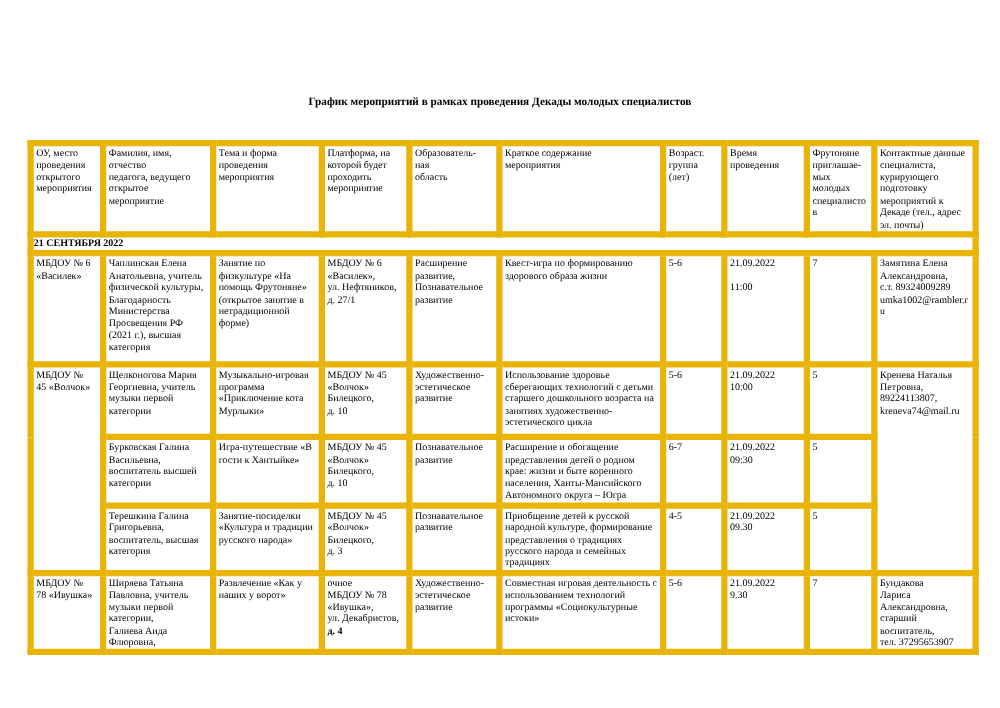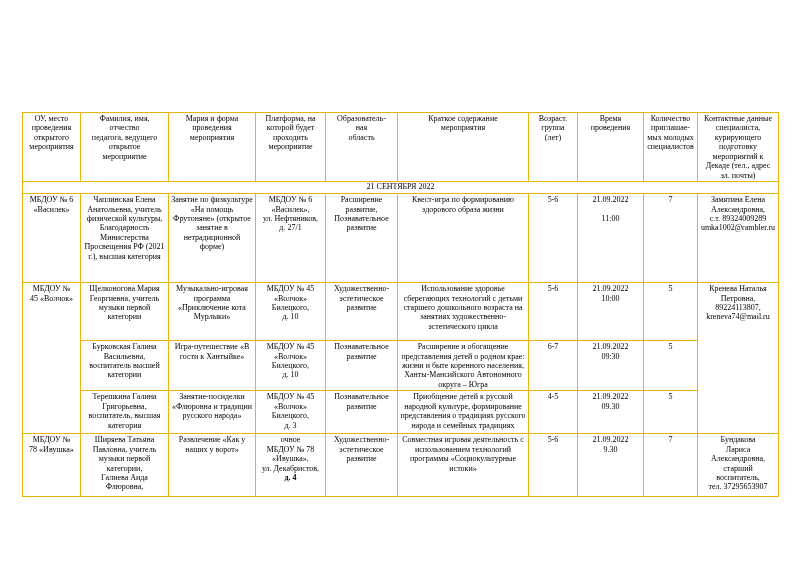--- a/index.html
+++ b/index.html
@@ -31,53 +31,54 @@
   table.schedule {
     position: absolute;
     top: 112px;
     left: 22px;
     width: 756px;
     border-collapse: collapse;
     table-layout: fixed;
   }
   table.schedule th,
   table.schedule td {
-    border: 1px solid #eab308;
+    border: 5px solid #eab308;
     vertical-align: top;
-    text-align: center;
+    text-align: left;
     font-size: 8px;
     font-weight: normal;
     line-height: 1.18;
     padding: 1px 2px;
     white-space: pre-line;
     overflow-wrap: break-word;
     word-wrap: break-word;
   }
   tr.h-header  { height: 66px; }
   tr.h-sec     { height: 12px; }
   tr.h-r1      { height: 89px; }
   tr.h-r2      { height: 58px; }
   tr.h-r3      { height: 48px; }
   tr.h-r4      { height: 43px; }
   tr.h-r5      { height: 63px; }
   tr.section-row td {
-    font-weight: normal;
+    font-weight: bold;
     padding: 0;
     line-height: 1.3;
     vertical-align: middle;
     white-space: normal;
   }
   .b { font-weight: bold; }
 </style>
 </head>
 <body>
 
 <div class="page">
 
   <div class="doc-title">
+    <div>График мероприятий в рамках проведения Декады молодых специалистов</div>
   </div>
 
   <table class="schedule">
     <colgroup>
       <col style="width:58px">
         <col style="width:88px">
         <col style="width:87px">
         <col style="width:70px">
         <col style="width:72px">
         <col style="width:131px">
@@ -90,38 +91,38 @@
       <tr class="h-header">
         <th>ОУ, место
 проведения
 открытого
 мероприятия</th>
         <th>Фамилия, имя,
 отчество
 педагога, ведущего
 открытое
 мероприятие</th>
-        <th>Мария и форма
+        <th>Тема и форма
 проведения
 мероприятия</th>
         <th>Платформа, на
 которой будет
 проходить
 мероприятие</th>
         <th>Образователь-
 ная
 область</th>
         <th>Краткое содержание
 мероприятия</th>
         <th>Возраст.
 группа
 (лет)</th>
         <th>Время
 проведения</th>
-        <th>Количество
+        <th>Фрутоняне
 приглашае-
 мых молодых
 специалистов</th>
         <th>Контактные данные
 специалиста,
 курирующего
 подготовку
 мероприятий к
 Декаде (тел., адрес
 эл. почты)</th>
@@ -191,21 +192,21 @@
 развитие</td>
         <td>Расширение и обогащение представления детей о родном крае: жизни и быте коренного населения, Ханты-Мансийского Автономного округа – Югра</td>
         <td>6-7</td>
         <td>21.09.2022
 09:30</td>
         <td>5</td>
       </tr>
 
       <tr class="h-r4">
         <td>Терешкина Галина Григорьевна, воспитатель, высшая категория</td>
-        <td>Занятие-посиделки «Флюровна и традиции русского народа»</td>
+        <td>Занятие-посиделки «Культура и традиции русского народа»</td>
         <td>МБДОУ № 45
 «Волчок»
 Билецкого,
 д. 3</td>
         <td>Познавательное
 развитие</td>
         <td>Приобщение детей к русской народной культуре, формирование представления о традициях русского народа и семейных традициях</td>
         <td>4-5</td>
         <td>21.09.2022
 09.30</td>

